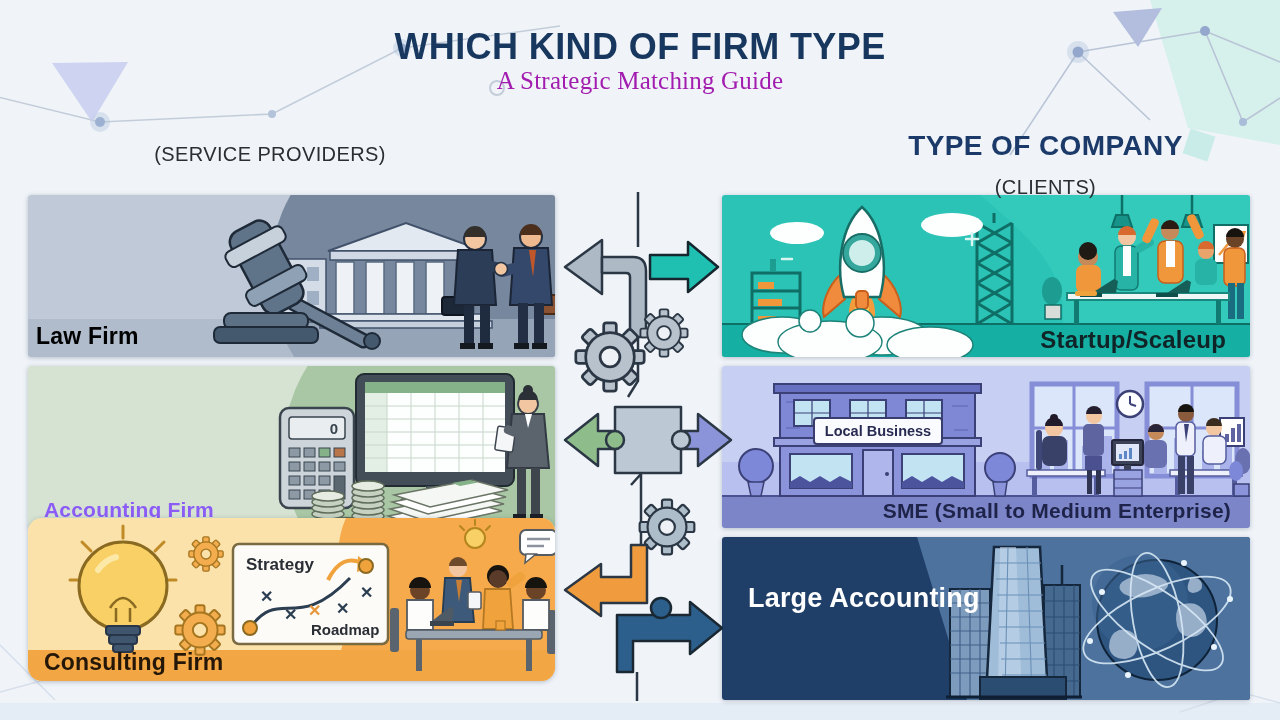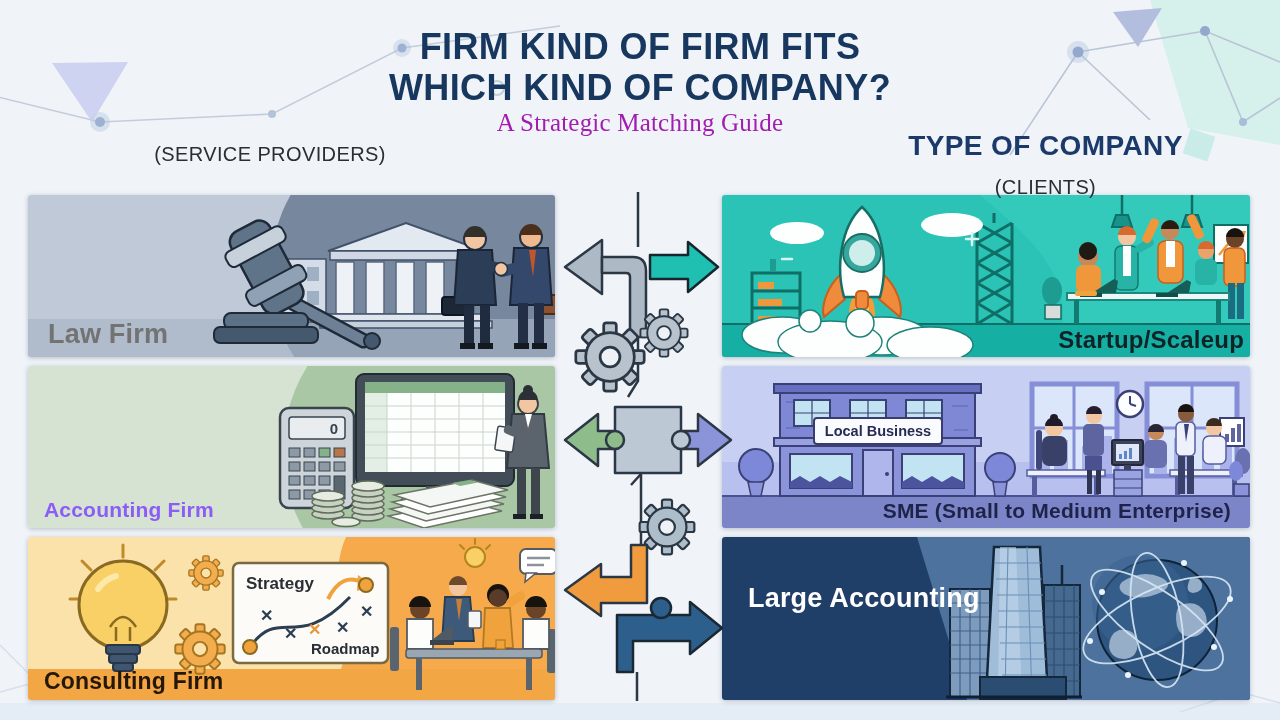--- a/index.html
+++ b/index.html
@@ -17,30 +17,30 @@
   #col-companies{top:130px;left:858px;width:375px;}
   .col-heading{font-size:28px;font-weight:bold;color:#1b3a69;letter-spacing:.4px;}
   .col-subheading{font-size:20px;color:#2a2d33;margin-top:14px;letter-spacing:.4px;}
 
   
   .card{position:absolute;overflow:hidden;border-radius:3px;z-index:2;
         box-shadow:0 1px 5px rgba(25,45,75,.28);}
   .card > svg{position:absolute;left:0;top:0;width:100%;height:100%;display:block;}
   #card-law{left:28px;top:195px;width:527px;height:162px;}
   #card-accounting{left:28px;top:366px;width:527px;height:162px;}
-  #card-consulting{left:28px;top:537px;width:527px;height:163px;}
+  #card-consulting{left:28px;top:518px;width:527px;height:163px;border-radius:14px;}
   #card-startup{left:722px;top:195px;width:528px;height:162px;}
   #card-sme{left:722px;top:366px;width:528px;height:162px;}
   #card-corp{left:722px;top:537px;width:528px;height:163px;}
 
   .lbl{position:absolute;font-weight:bold;color:#1d2330;letter-spacing:.2px;z-index:2;}
-  .law-label{left:20px;bottom:7px;font-size:27px;color:#737373;}
+  .law-label{left:8px;bottom:7px;font-size:23px;color:#000000;}
   .accounting-label{left:16px;bottom:6px;font-size:21px;color:#8b5cf6;}
   .consulting-label{left:16px;bottom:5px;font-size:23px;color:#241708;}
-  .startup-label{right:6px;bottom:3px;font-size:24px;color:#102327;text-align:right;}
+  .startup-label{right:24px;bottom:3px;font-size:24px;color:#102327;text-align:right;}
   .sme-label{right:19px;bottom:5px;font-size:21px;color:#1e2349;}
   .corp-label{left:26px;top:44px;font-size:27px;color:#ffffff;width:240px;line-height:1.3;}
 
   
   #connectors{position:absolute;left:545px;top:185px;width:190px;height:530px;z-index:2;}
   
   #bg-decor{position:absolute;inset:0;z-index:0;}
 </style>
 </head>
 <body>
@@ -69,22 +69,21 @@
     <circle cx="1205" cy="31" r="5" fill="#93a8cc"></circle>
     <circle cx="1243" cy="122" r="4" fill="#a9bcd8"></circle>
     <polygon points="1113,12 1162,8 1138,47" fill="#b3bedf"></polygon>
 
     <path d="M-10,635 L55,700 M0,692 L110,662" stroke="#d7dfeb" stroke-width="1.5" fill="none"></path>
     <path d="M1180,712 L1240,692 L1280,703" stroke="#d7dfeb" stroke-width="1.5" fill="none"></path>
     <circle cx="1240" cy="692" r="4" fill="#c6d1e2"></circle>
   </svg>
 
   <div class="header">
-    <div class="title-line">FIRM KIND OF FIRM FITS</div>
-    <div class="title-line">WHICH KIND OF COMPANY?</div>
+    <div class="title-line">WHICH KIND OF FIRM TYPE</div>
     <div class="subtitle">A Strategic Matching Guide</div>
   </div>
   <div class="col-header" id="col-firms">
     <div class="col-subheading">(SERVICE PROVIDERS)</div>
   </div>
   <div class="col-header" id="col-companies">
     <div class="col-heading">TYPE OF COMPANY</div>
     <div class="col-subheading">(CLIENTS)</div>
   </div>
 

